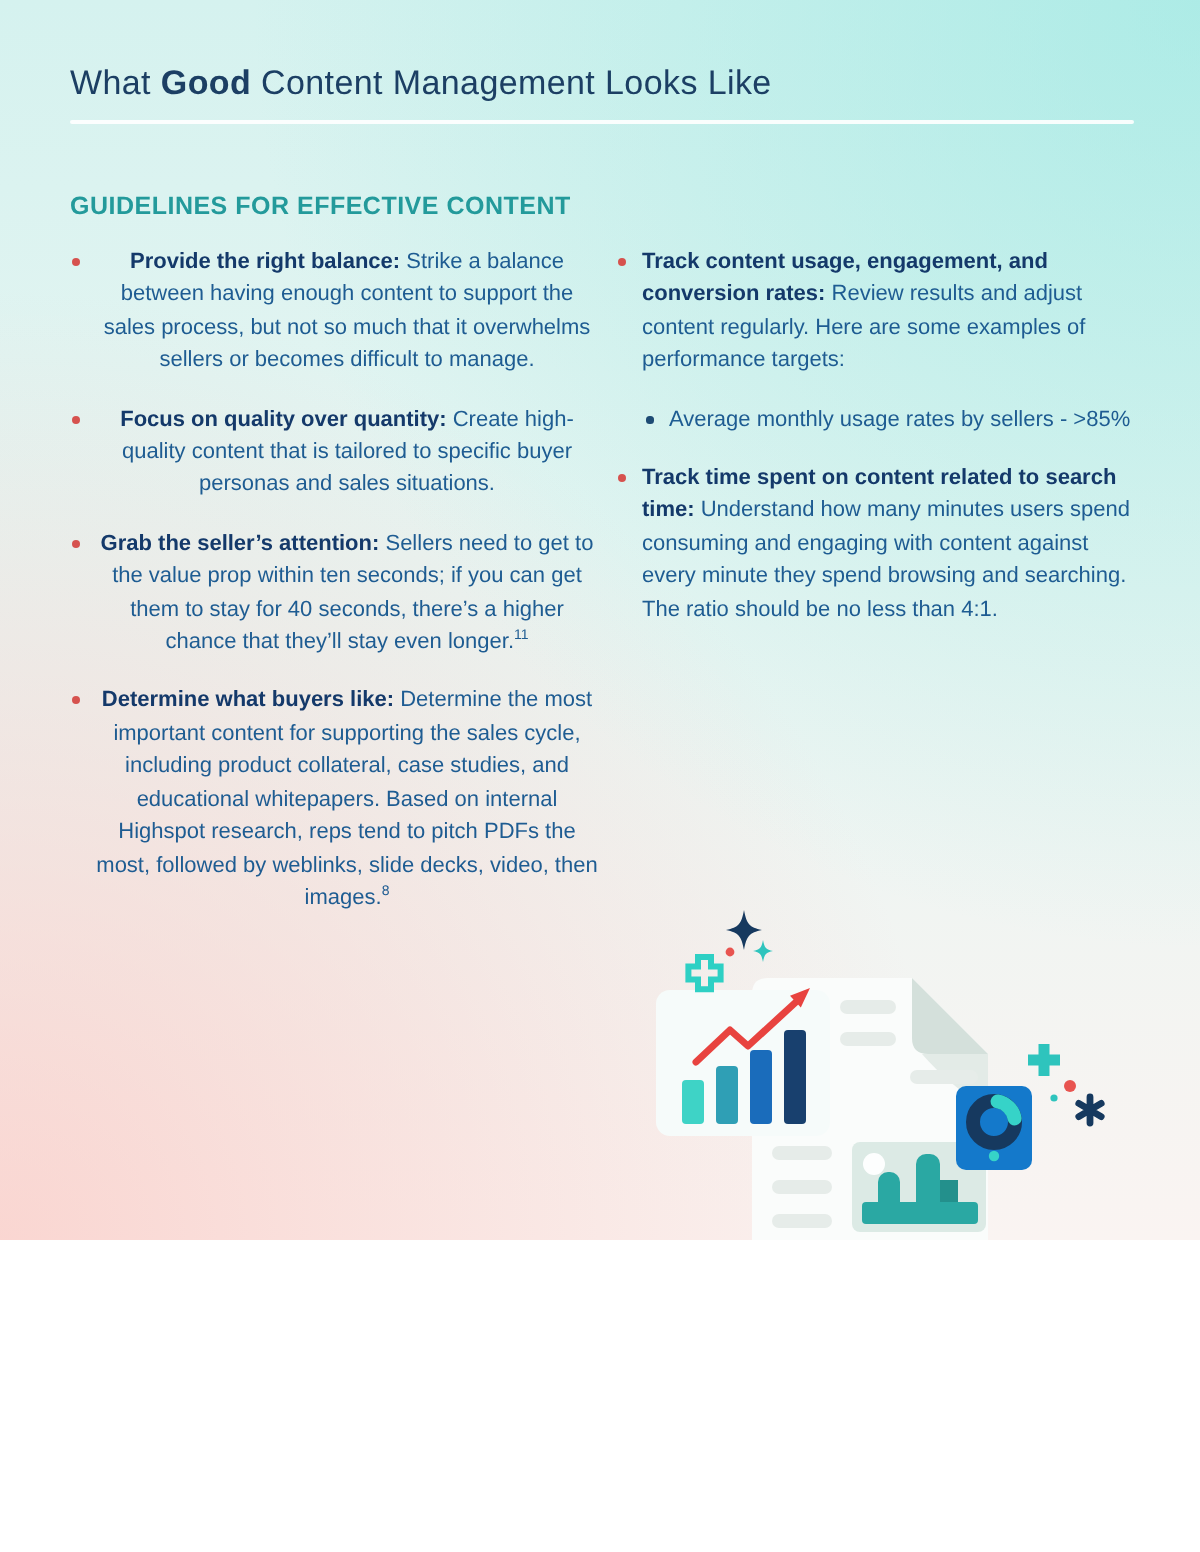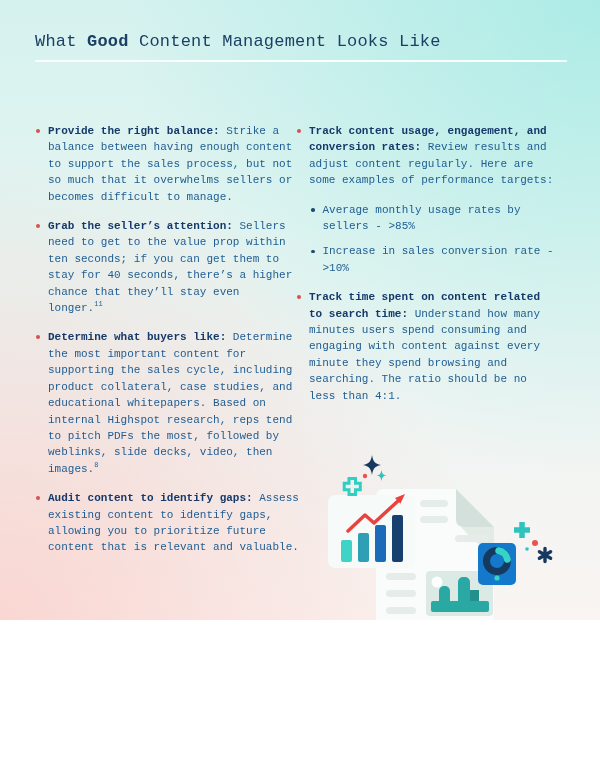--- a/index.html
+++ b/index.html
@@ -2,42 +2,42 @@
 <html lang="en"><head>
 <meta charset="utf-8">
 <style>
   * { box-sizing: border-box; }
   html,body { margin:0; padding:0; }
   .page {
     position: relative;
     width: 600px;
     height: 620px;
     overflow: hidden;
-    font-family: Liberation Mono, monospace;
+    font-family: Liberation Sans, sans-serif;
     background:
       radial-gradient(circle at 100% 0%, rgba(140,230,223,0.55), rgba(140,230,223,0) 55%),
       radial-gradient(circle at 0% 100%, rgba(250,198,192,0.65), rgba(250,198,192,0) 55%),
       linear-gradient(180deg, #d5f2ef 0%, #e7f5f2 45%, #faf4f2 100%);
   }
   .header-title {
     position: absolute; left: 35px; top: 32px;
     font-size: 17px; font-weight: 400; color: #1c3f64; letter-spacing: 0.2px;
   }
   .header-title b { font-weight: 700; }
   .divider {
     position: absolute; left: 35px; right: 33px; top: 60px; height: 2px;
     background: rgba(255,255,255,0.9); border-radius: 2px;
   }
   .section-heading {
     position: absolute; left: 35px; top: 96px;
     font-size: 12.5px; font-weight: 700; color: #239a9b; letter-spacing: 0.25px;
   }
   .col { position: absolute; top: 123px; }
-  .col-left  { left: 35px;  width: 264px; }
-  .col-right { left: 296px; width: 260px; }
+  .col-left  { left: 35px;  width: 264px; text-align: center; }
+  .col-right { left: 308px; width: 260px; }
   .bullet { display: flex; margin: 0 0 13px 0; }
   .bullet .dot {
     flex: none; width: 4px; height: 4px; border-radius: 50%;
     background: #d6524e; margin: 6px 8px 0 1px;
   }
   .bullet p { margin: 0; font-size: 11px; line-height: 16.4px; color: #1e5c92; }
   .bullet p strong { color: #14396a; font-weight: 700; }
   .bullet sup { font-size: 7px; line-height: 0; }
   .sub-bullets { margin: 0 0 13px 14px; }
   .sub-bullet { display: flex; margin-bottom: 9px; font-size: 11px; line-height: 16.4px; color: #1e5c92; }
@@ -56,53 +56,50 @@
 </head>
 <body>
 
 <div class="page">
 
   <div class="header-title">
     <span>What </span><b>Good</b><span> Content Management Looks Like</span>
   </div>
   <div class="divider"></div>
 
+  <div class="section-heading">GUIDELINES FOR EFFECTIVE CONTENT</div>
 
   <div class="col col-left">
     <div class="bullet">
       <span class="dot"></span>
       <p><strong>Provide the right balance:</strong><span> Strike a balance between having enough content to support the sales process, but not so much that it overwhelms sellers or becomes difficult to manage.</span></p>
     </div>
     <div class="bullet">
       <span class="dot"></span>
+      <p><strong>Focus on quality over quantity:</strong><span> Create high-quality content that is tailored to specific buyer personas and sales situations.</span></p>
+    </div>
+    <div class="bullet">
+      <span class="dot"></span>
       <p><strong>Grab the seller’s attention:</strong><span> Sellers need to get to the value prop within ten seconds; if you can get them to stay for 40 seconds, there’s a higher chance that they’ll stay even longer.</span><sup>11</sup></p>
     </div>
     <div class="bullet">
       <span class="dot"></span>
       <p><strong>Determine what buyers like:</strong><span> Determine the most important content for supporting the sales cycle, including product collateral, case studies, and educational whitepapers. Based on internal Highspot research, reps tend to pitch PDFs the most, followed by weblinks, slide decks, video, then images.</span><sup>8</sup></p>
-    </div>
-    <div class="bullet">
-      <span class="dot"></span>
-      <p><strong>Audit content to identify gaps:</strong><span> Assess existing content to identify gaps, allowing you to prioritize future content that is relevant and valuable.</span></p>
     </div>
   </div>
 
   <div class="col col-right">
     <div class="bullet">
       <span class="dot"></span>
       <p><strong>Track content usage, engagement, and conversion rates:</strong><span> Review results and adjust content regularly. Here are some examples of performance targets:</span></p>
     </div>
     <div class="sub-bullets">
       <div class="sub-bullet">
         <span class="sdot"></span>
         <span>Average monthly usage rates by sellers - &gt;85%</span>
-      </div>
-      <div class="sub-bullet">
-        <span class="sdot"></span>
-        <span>Increase in sales conversion rate - &gt;10%</span>
       </div>
     </div>
     <div class="bullet">
       <span class="dot"></span>
       <p><strong>Track time spent on content related to search time:</strong><span> Understand how many minutes users spend consuming and engaging with content against every minute they spend browsing and searching. The ratio should be no less than 4:1.</span></p>
     </div>
   </div>
 
   <svg class="illustration" viewBox="0 0 252 234" aria-hidden="true">
 

